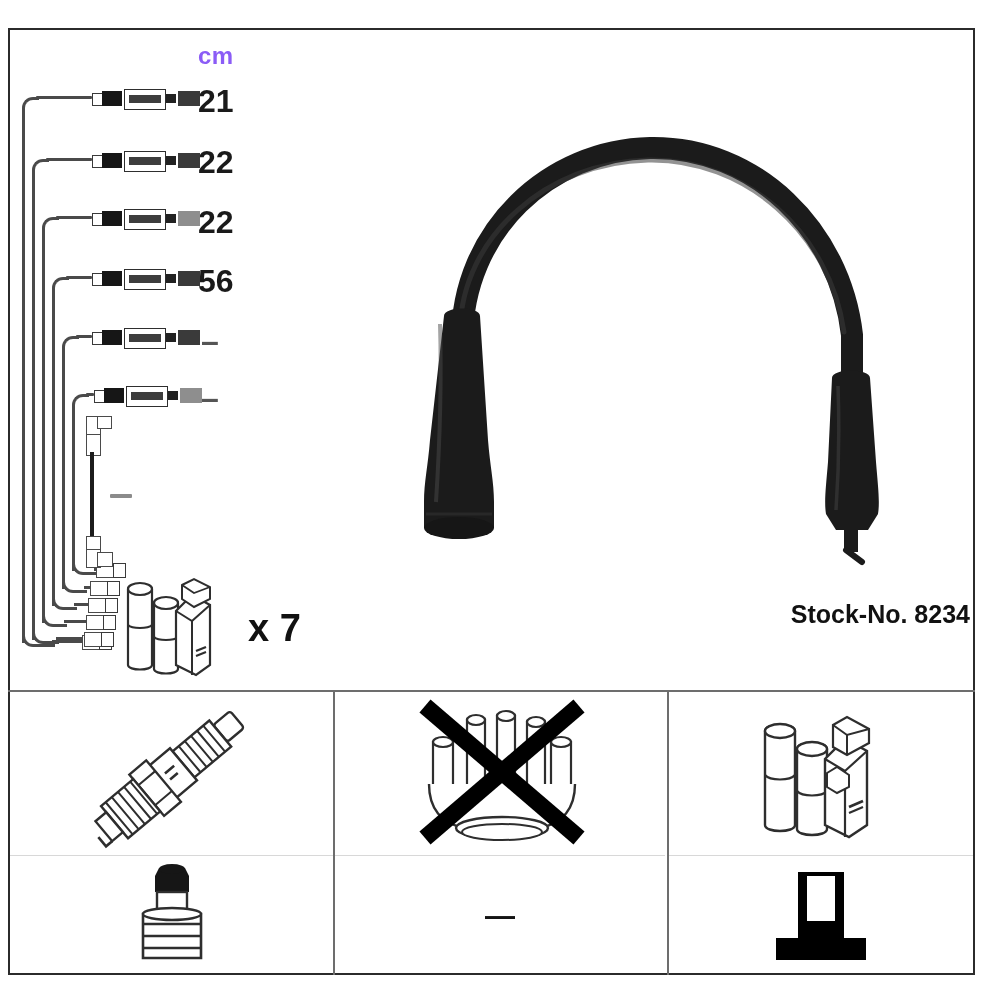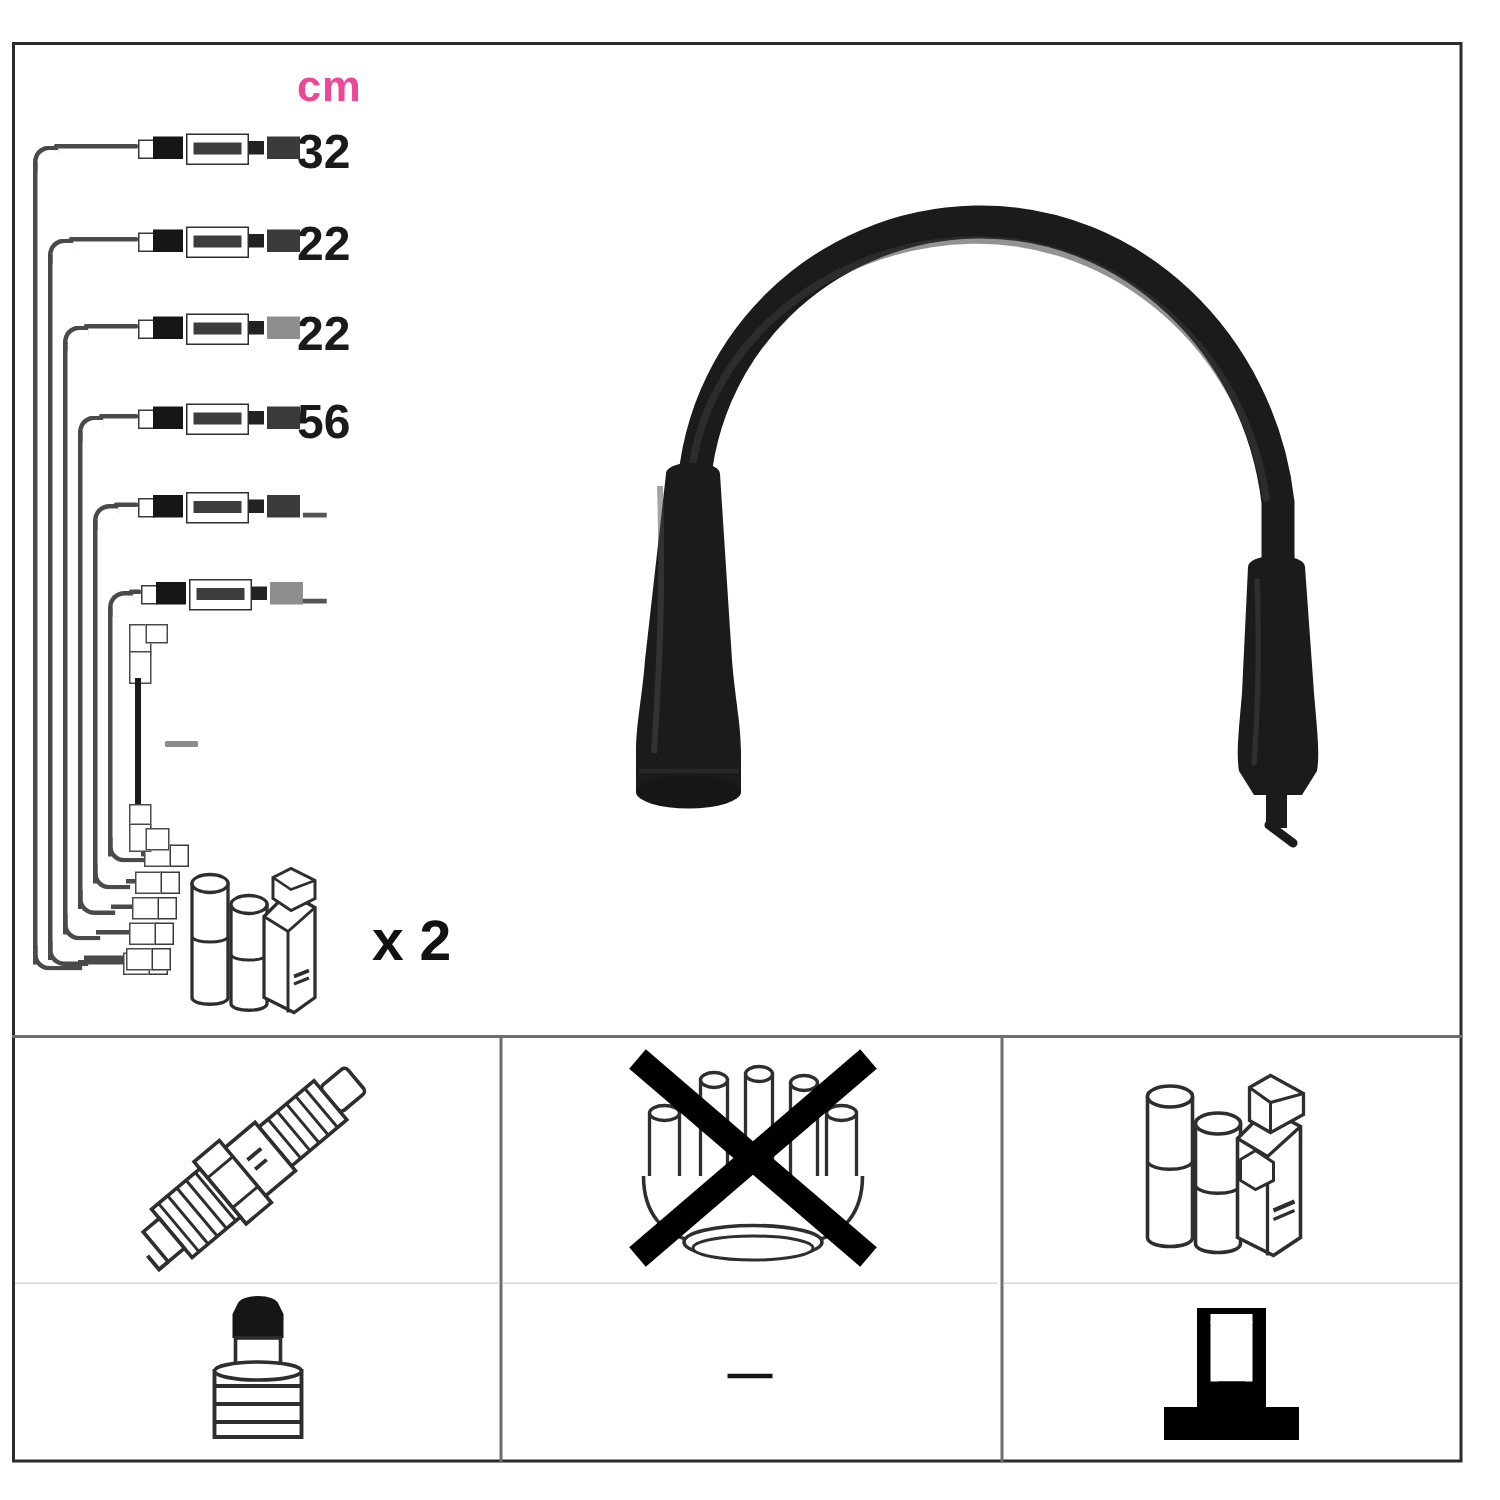--- a/index.html
+++ b/index.html
@@ -38,21 +38,21 @@
   }
   .psh1{left:10px;width:323px;}
   .psh2{left:335px;width:330px;}
   .psh3{left:669px;width:304px;}
 
   .cell{position:absolute;display:flex;align-items:center;justify-content:center;}
 
   
   .meas-col{position:absolute;left:198px;top:44px;width:62px;}
   .meas-head{
-    font-size:29px;font-weight:bold;color:#ec4899;
+    font-size:24px;font-weight:bold;color:#8b5cf6;
     letter-spacing:0.5px;line-height:1;
   }
   .meas-val{
     position:absolute;left:0;width:62px;
     font-size:32px;font-weight:bold;color:#1a1a1a;
     line-height:1;
   }
   .meas-dash{
     position:absolute;left:0;width:62px;
     font-size:32px;font-weight:bold;color:#555;
@@ -139,21 +139,21 @@
 <body>
 
 <div id="stage">
 
   <div class="frame"></div>
 
   <div class="meas-col">
     <div class="meas-head">cm</div>
   </div>
 
-  <div class="meas-val" style="top:85px;left:198px;">32</div>
+  <div class="meas-val" style="top:85px;left:198px;">21</div>
   <div class="meas-val" style="top:146px;left:198px;">22</div>
   <div class="meas-val" style="top:206px;left:198px;">22</div>
   <div class="meas-val" style="top:265px;left:198px;">56</div>
   <div class="meas-dash" style="top:325px;left:201px;">–</div>
   <div class="meas-dash" style="top:382px;left:201px;">–</div>
 
   <div class="bundle-wire" style="left:22px;top:108px;height:535px;"></div>
   <div class="bundle-wire" style="left:32px;top:170px;height:470px;"></div>
   <div class="bundle-wire" style="left:42px;top:228px;height:395px;"></div>
   <div class="bundle-wire" style="left:52px;top:288px;height:318px;"></div>
@@ -309,23 +309,24 @@
       <path d="M 58 46 L 74 56 L 92 40" fill="none" stroke="#2e2e2e" stroke-width="2"></path>
       <path d="M 74 56 L 74 110" fill="none" stroke="#2e2e2e" stroke-width="2"></path>
 
       <path d="M 64 20 L 76 14 L 92 22 L 92 34 L 76 42 L 64 34 Z" fill="#fff" stroke="#2e2e2e" stroke-width="2"></path>
       <path d="M 64 20 L 76 28 L 92 22" fill="none" stroke="#2e2e2e" stroke-width="1.8"></path>
 
       <path d="M 78 86 L 88 82" stroke="#2e2e2e" stroke-width="2.4"></path>
       <path d="M 78 91 L 88 87" stroke="#2e2e2e" stroke-width="2"></path>
     </svg>
   </div>
-  <div class="qty">x 2</div>
+  <div class="qty">x 7</div>
 
   <div class="label-block">
+    <div class="prod-stock">Stock-No. 8234</div>
   </div>
 
   <div class="panel-divider-h"></div>
   <div class="panel-divider-v pdv1"></div>
   <div class="panel-divider-v pdv2"></div>
   <div class="panel-sub-h psh1"></div>
   <div class="panel-sub-h psh2"></div>
   <div class="panel-sub-h psh3"></div>
 
   <div class="cell" style="left:10px;top:692px;width:323px;height:163px;">

